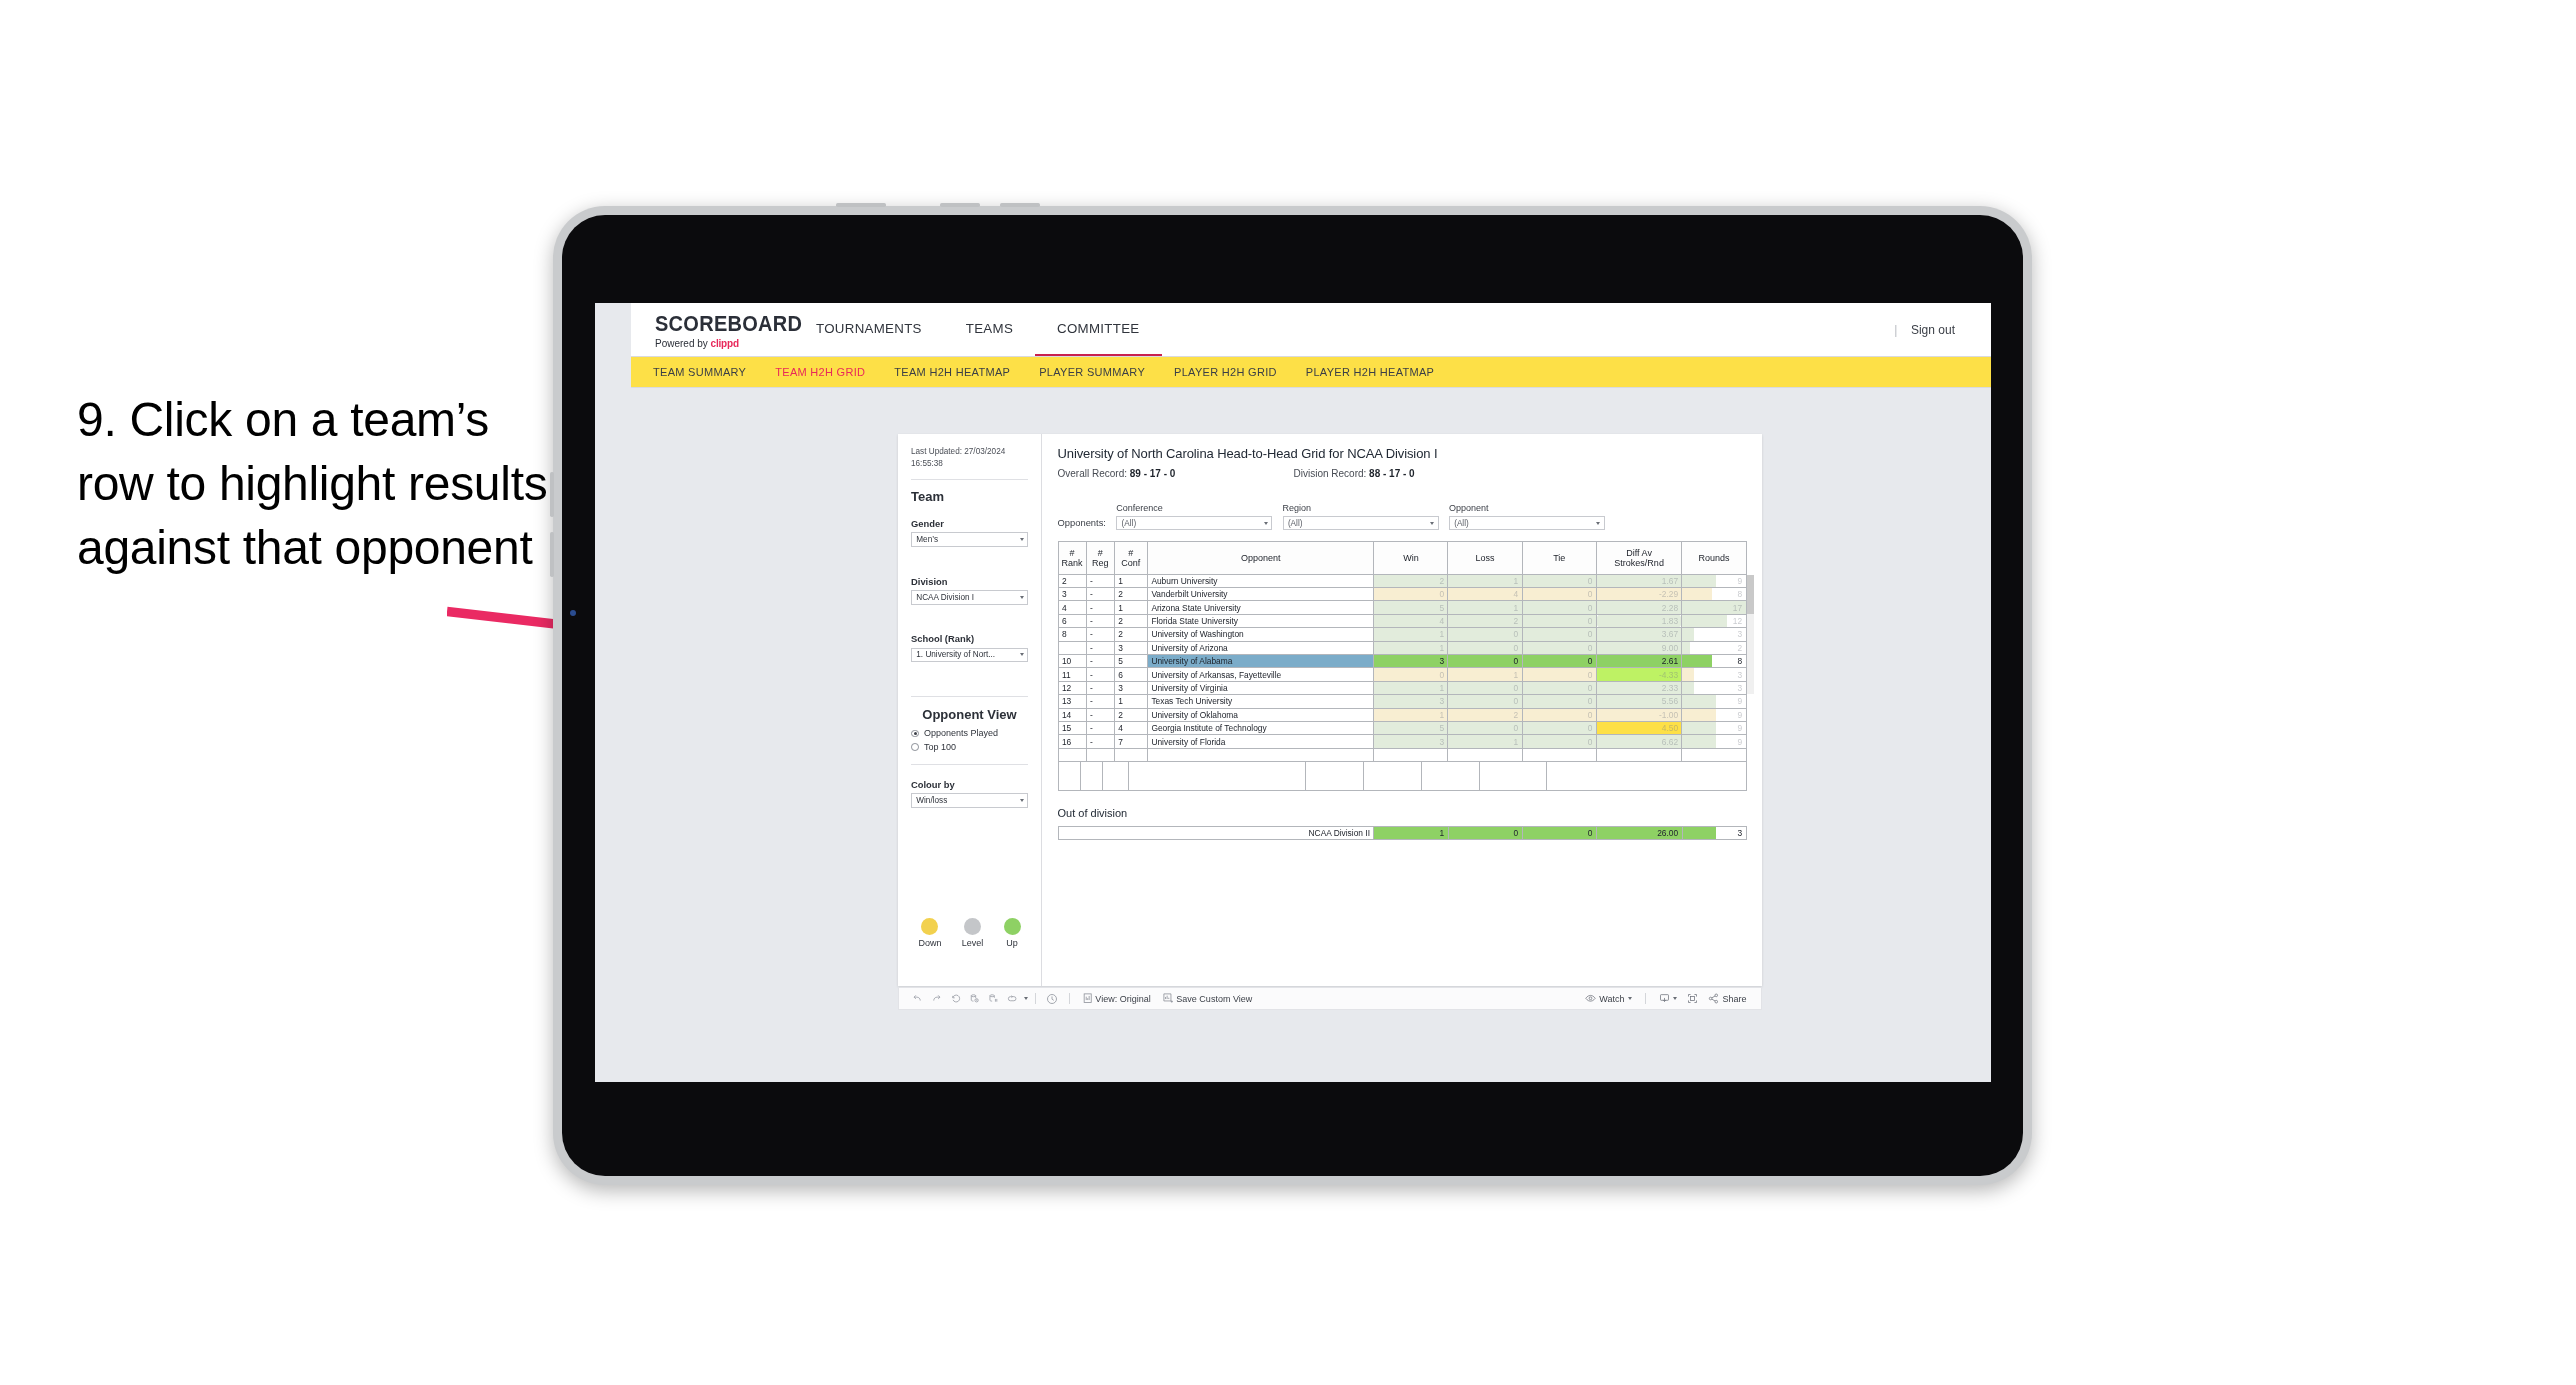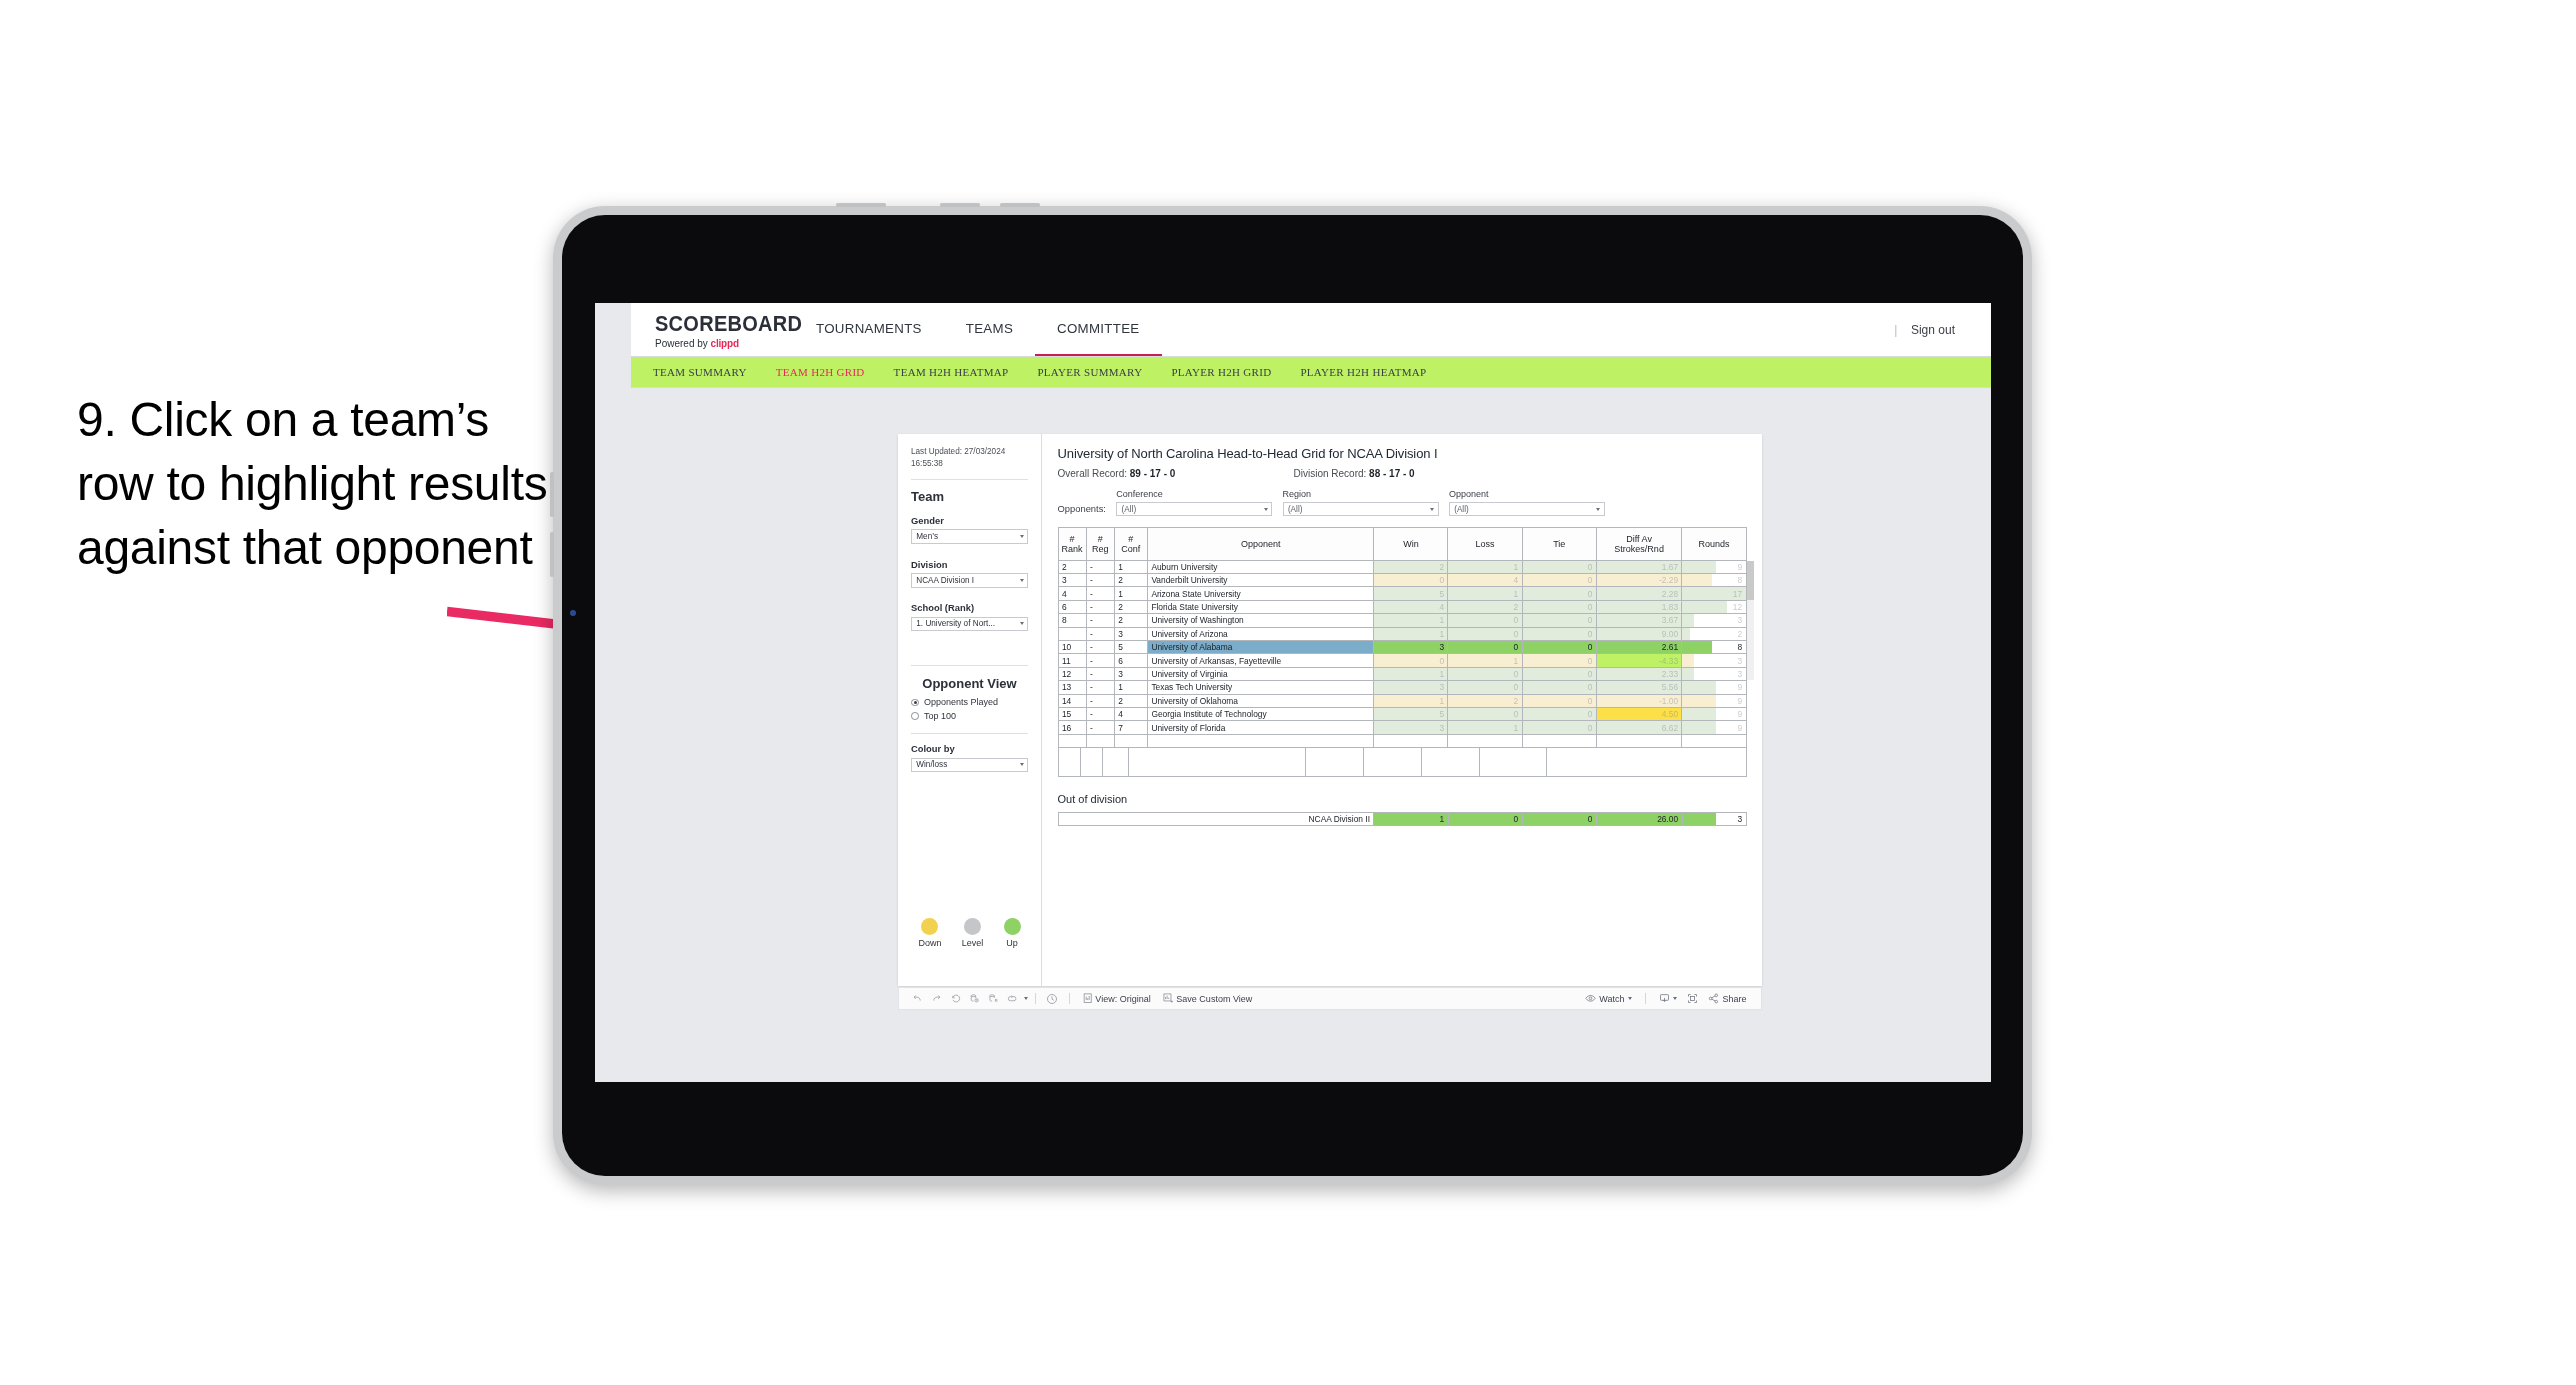--- a/index.html
+++ b/index.html
@@ -92,26 +92,25 @@
     gap: 13.7px;
     font-size: 12px;
     color: #3b3f47;
   }
   #signout-wrap .bar { color:#b9bcc2; }
   #signout { cursor: pointer; }
 
   
   #subnav {
     height: 31px;
-    background: #bef264;
+    background: #fde047;
     border-bottom: 0.9px solid #d9dade;
     display: flex; align-items: center;
     padding-left: 22px;
     gap: 29px;
-    font-family: Liberation Serif, serif;
   }
   .subnav-item { font-size: 11px; color: #3a3e46; letter-spacing: 0.3px; cursor: pointer; }
   .subnav-item.active { color: #e8285a; }
 
   
   #workspace { position: relative; height: 694px; background: #e7e9ed; }
 
   #viz {
     position: absolute;
     left: 267px; top: 46px;
@@ -126,21 +125,21 @@
     width: 144px;
     border-right: 0.9px solid #dcdde1;
     padding: 12px 13px 0 13px;
     position: relative;
     flex: none;
   }
   .panel-updated { font-size: 8.2px; color: #4a4e56; line-height: 1.42; }
   .panel-rule { border-top: 0.9px solid #dfe0e4; margin: 9.4px 0 9.4px 0; }
   .panel-h { font-size: 13px; font-weight: 700; color: #2c3038; margin-bottom: 11px; }
   .panel-h.center { text-align: center; }
-  .field-label { font-size: 9.4px; font-weight: 700; color: #2c3038; margin-bottom: 3.4px; }
+  .field-label { font-size: 9.4px; font-weight: 700; color: #2c3038; margin-bottom: 3.4px; margin-top: 14px; }
   .field-spacer { height: 14.6px; }
   .select {
     height: 14.6px;
     border: 0.9px solid #c8cacf;
     background: #fff;
     display: flex; align-items: center;
     padding: 0 3.4px 0 4.3px;
     font-size: 8.2px;
     color: #2e323a;
     cursor: pointer;

